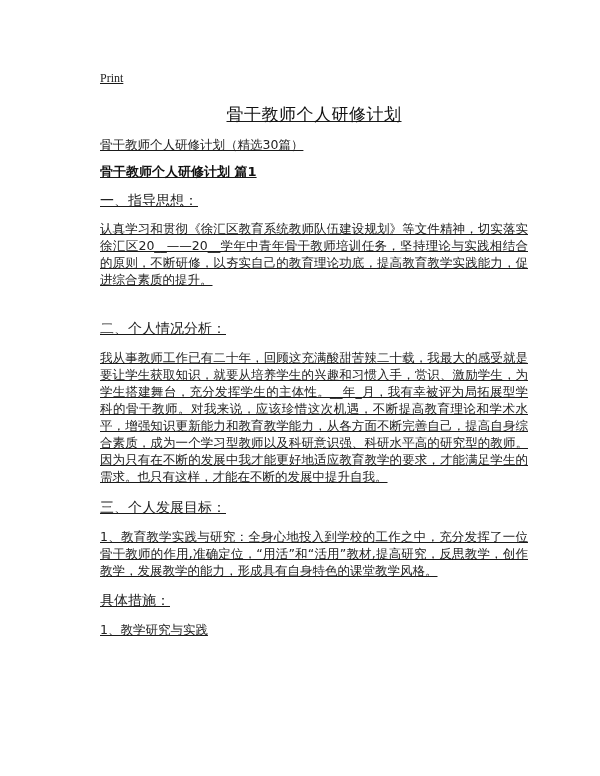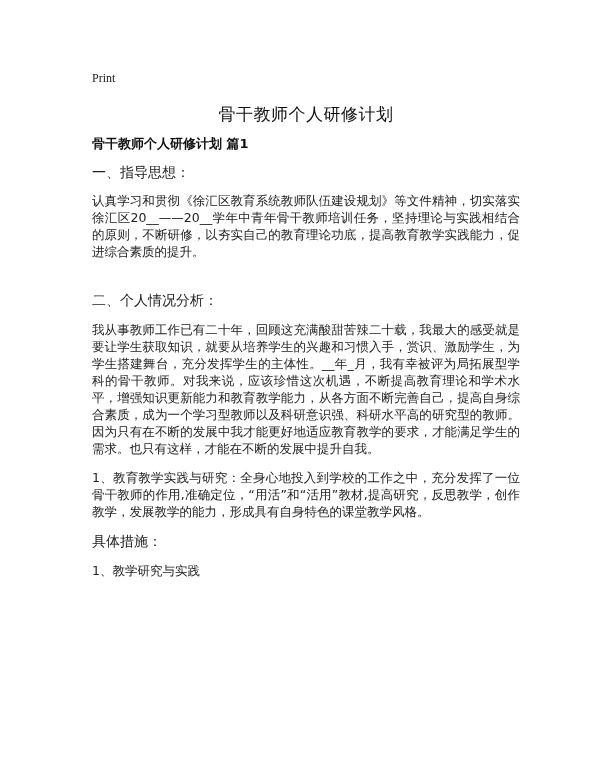--- a/index.html
+++ b/index.html
@@ -9,23 +9,24 @@
     }
     body {
       width: 600px;
       height: 776px;
       position: relative;
       overflow: hidden;
       color: #1a1a1a;
     }
     .page {
       position: absolute;
-      left: 92px;
+      left: 100px;
       top: 70px;
       width: 428px;
+      text-decoration: underline;
     }
     .print-label {
       font-family: "Liberation Serif", "DejaVu Serif", serif;
       font-size: 12px;
       color: #222;
       height: 16px;
       line-height: 16px;
       margin: 0;
     }
     .doc-title {
@@ -71,26 +72,28 @@
     }
   </style>
 </head>
 <body>
 
 <div class="page">
   <p class="print-label">Print</p>
 
   <h1 class="doc-title">骨干教师个人研修计划</h1>
 
+  <p class="doc-subtitle">骨干教师个人研修计划（精选30篇）</p>
 
   <h2 class="article-heading">骨干教师个人研修计划 篇1</h2>
 
   <p class="section-heading">一、指导思想：</p>
   <p class="para" style="margin-top:11px">认真学习和贯彻《徐汇区教育系统教师队伍建设规划》等文件精神，切实落实徐汇区20__——20__学年中青年骨干教师培训任务，坚持理论与实践相结合的原则，不断研修，以夯实自己的教育理论功底，提高教育教学实践能力，促进综合素质的提升。</p>
 
   <p class="section-heading" style="margin-top:32px">二、个人情况分析：</p>
   <p class="para" style="margin-top:12px">我从事教师工作已有二十年，回顾这充满酸甜苦辣二十载，我最大的感受就是要让学生获取知识，就要从培养学生的兴趣和习惯入手，赏识、激励学生，为学生搭建舞台，充分发挥学生的主体性。__年_月，我有幸被评为局拓展型学科的骨干教师。对我来说，应该珍惜这次机遇，不断提高教育理论和学术水平，增强知识更新能力和教育教学能力，从各方面不断完善自己，提高自身综合素质，成为一个学习型教师以及科研意识强、科研水平高的研究型的教师。因为只有在不断的发展中我才能更好地适应教育教学的要求，才能满足学生的需求。也只有这样，才能在不断的发展中提升自我。</p>
 
+  <p class="section-heading" style="margin-top:14px">三、个人发展目标：</p>
   <p class="para" style="margin-top:12px">1、教育教学实践与研究：全身心地投入到学校的工作之中，充分发挥了一位骨干教师的作用,准确定位，“用活”和“活用”教材,提高研究，反思教学，创作教学，发展教学的能力，形成具有自身特色的课堂教学风格。</p>
 
   <p class="section-heading" style="margin-top:13px">具体措施：</p>
   <p class="para" style="margin-top:12px">1、教学研究与实践</p>
 </div>
 
 </body></html>

